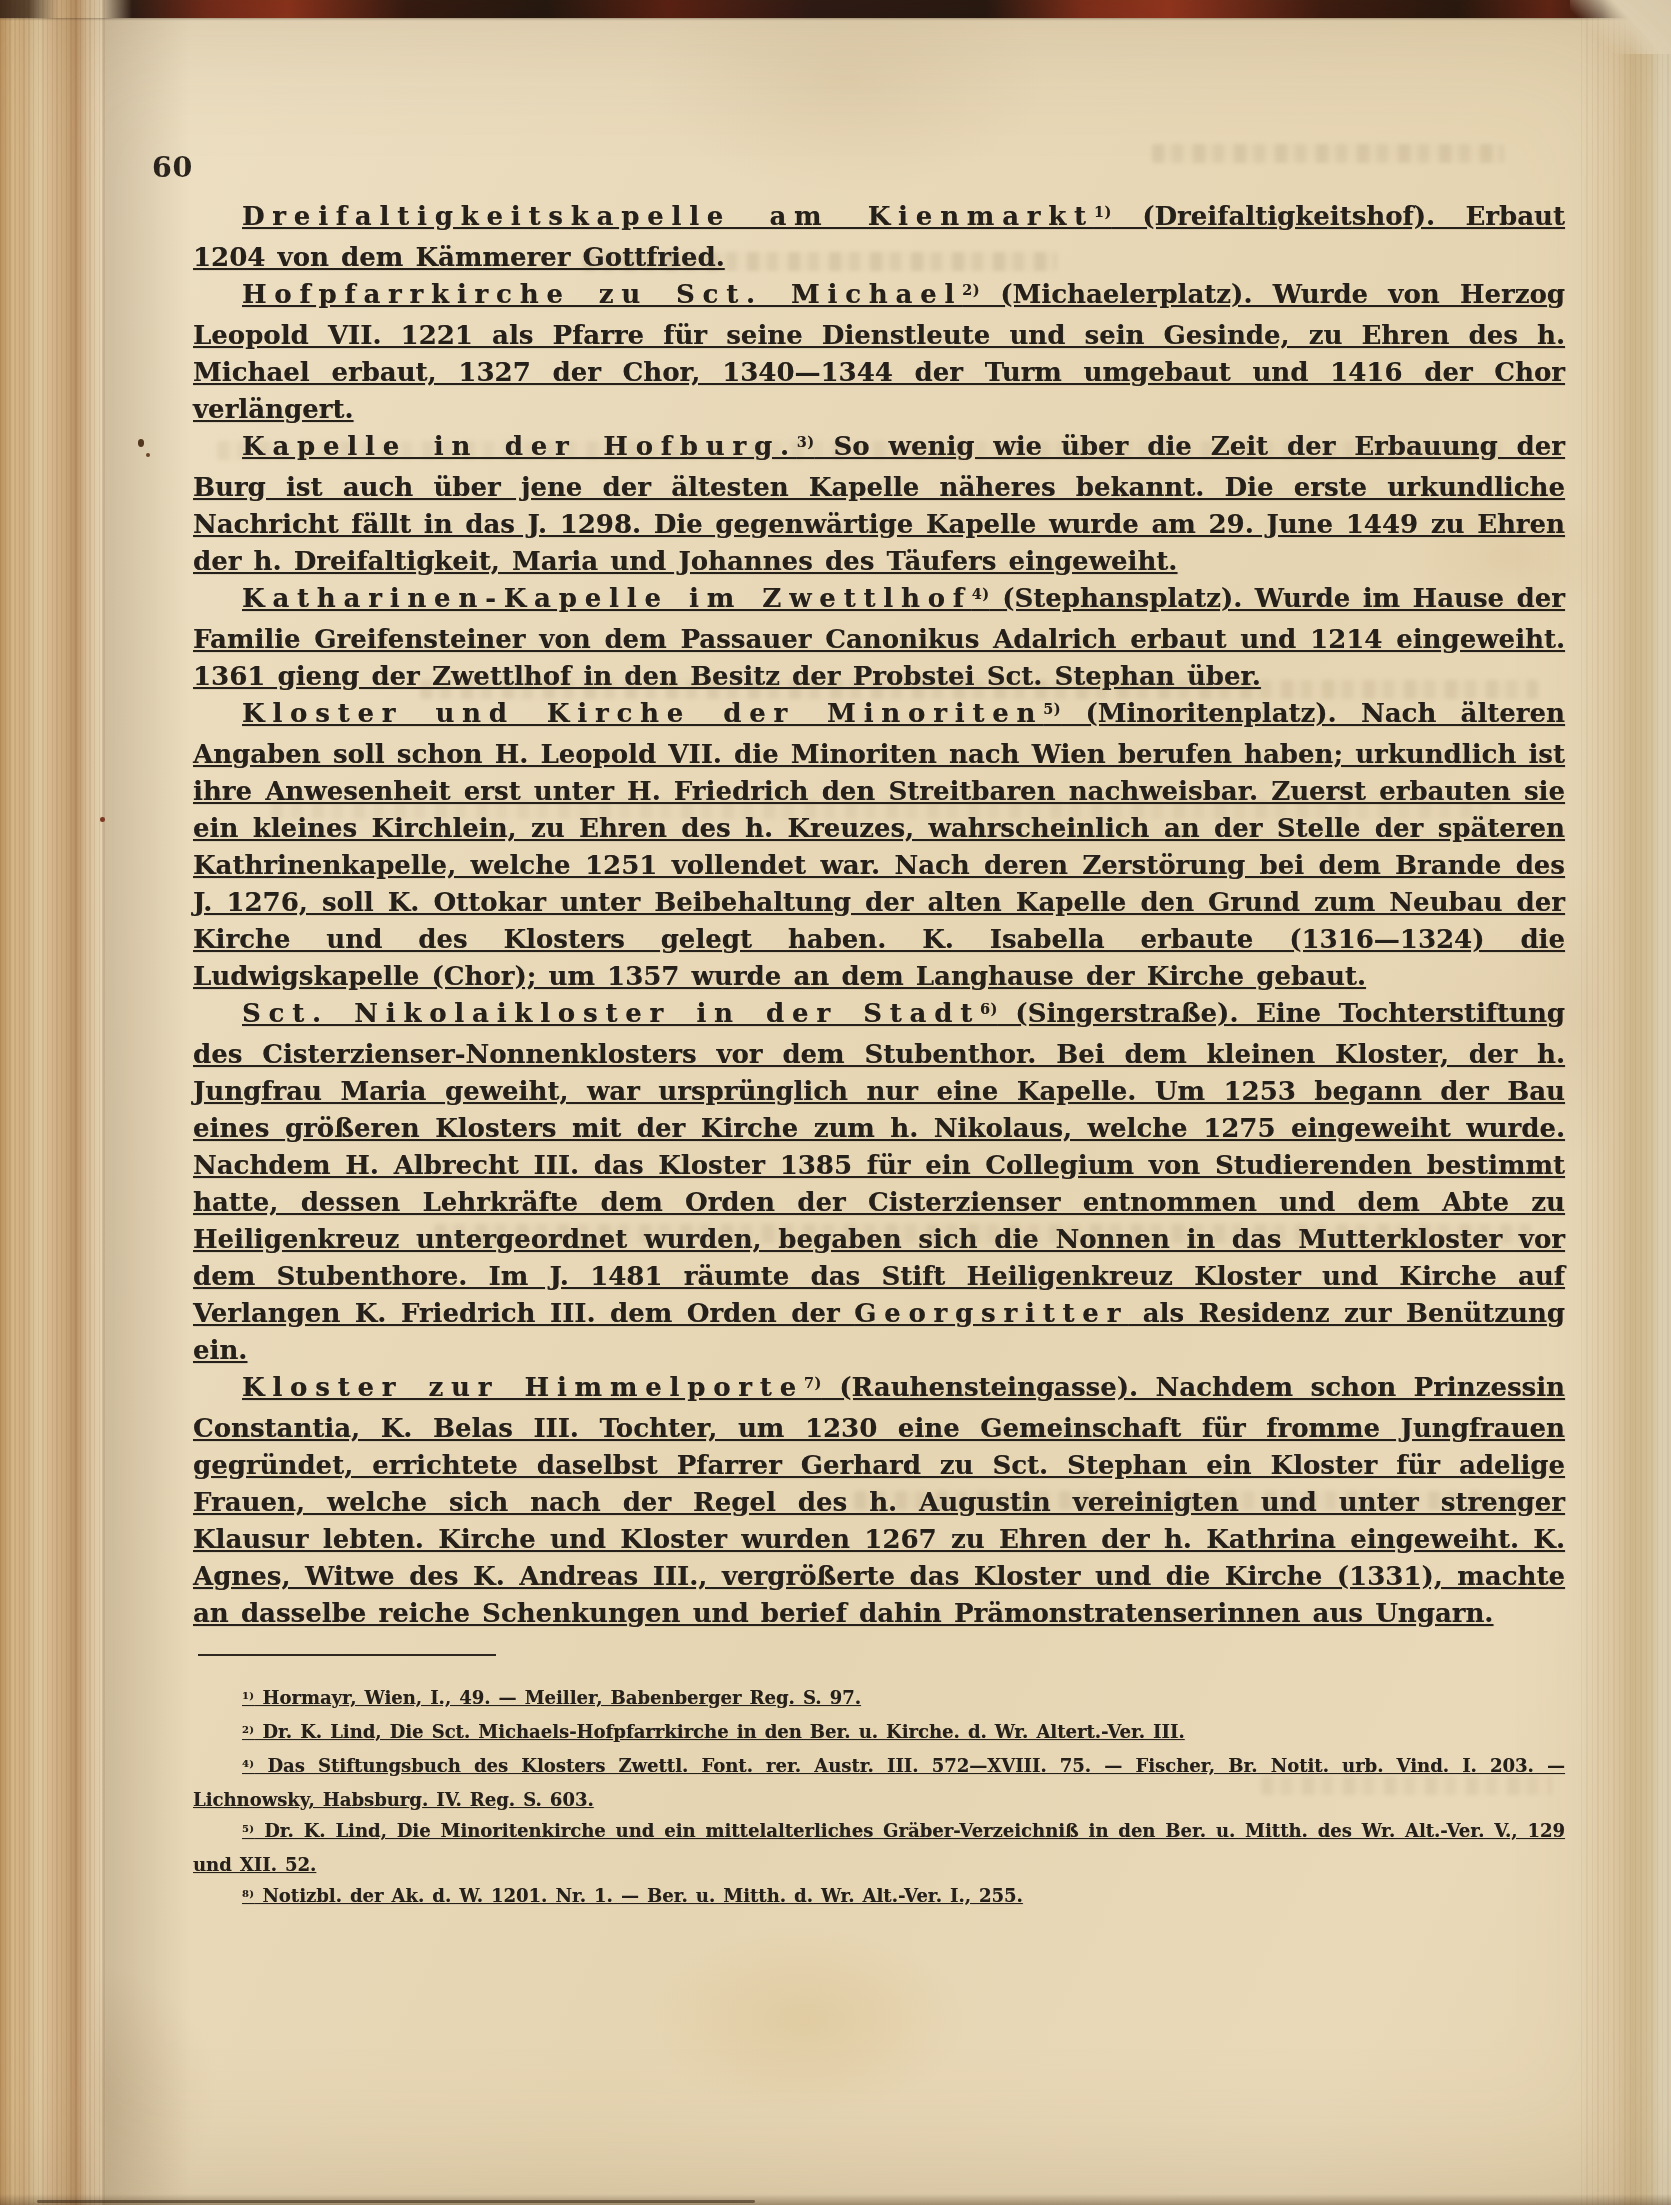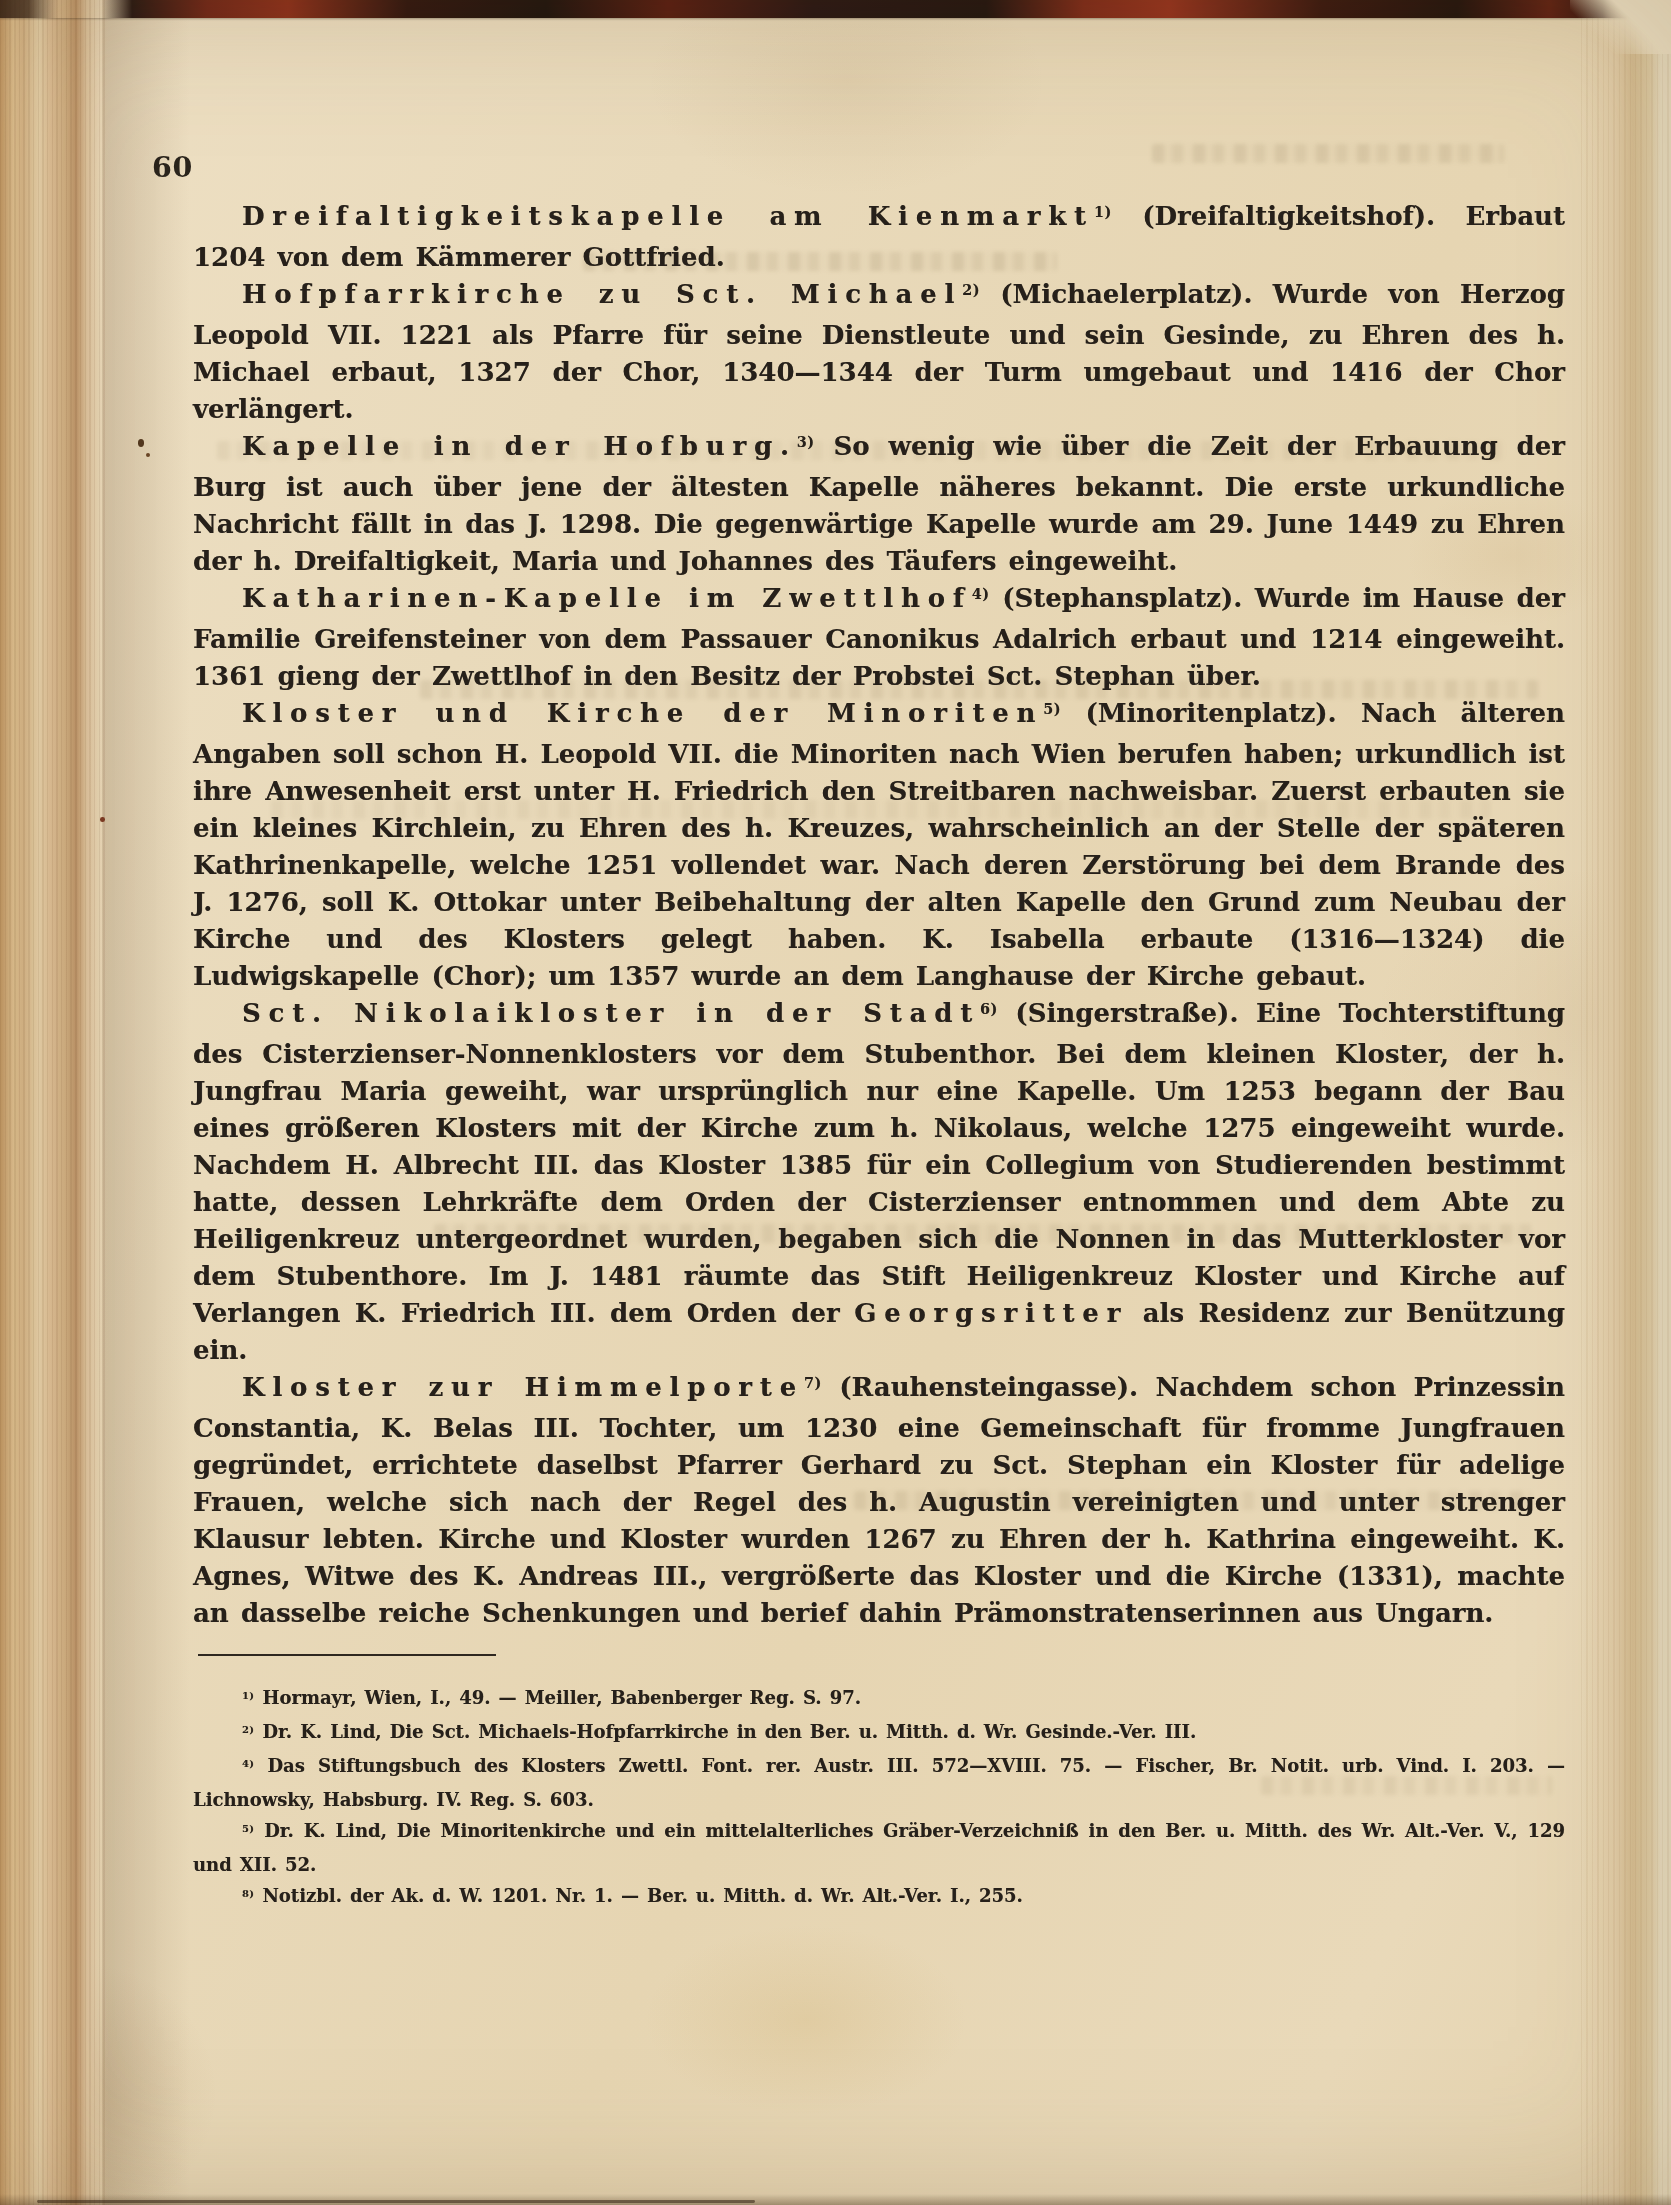--- a/index.html
+++ b/index.html
@@ -109,21 +109,21 @@
     font-size: 28.5px; font-weight: 700; color: #2a241c;
     letter-spacing: 0.7px;
   }
   .page-content {
     position: absolute; left: 193px; top: 198px; width: 1372px; z-index: 3;
     color: #26201a;
     font-size: 26px; line-height: 37px; font-weight: 700;
     text-shadow: 0.2px 0.2px 0.5px rgba(38,30,20,0.45);
     word-spacing: 0.12em;
   }
-  .page-content p { margin: 0; text-indent: 49px; text-align: justify; }
+  .page-content p { margin: 0; text-indent: 49px; text-align: justify; text-decoration: underline; }
   .lead { letter-spacing: 0.30em; }
   .fn-ref {
     font-size: 0.55em; font-weight: 700; letter-spacing: 0.04em;
     position: relative; top: -0.55em; vertical-align: baseline;
   }
   .fn-divider {
     width: 298px; height: 2px; background: #2f2820; border: none;
     margin: 22px 0 26px 5.4px;
   }
   .footnotes {
@@ -173,21 +173,21 @@
 
     <p><span class="lead">Sct. Nikolaikloster in der Stadt</span><sup class="fn-ref">6)</sup><span> (Singerstraße). Eine Tochterstiftung des Cisterzienser-Nonnenklosters vor dem Stubenthor. Bei dem kleinen Kloster, der h. Jungfrau Maria geweiht, war ursprünglich nur eine Kapelle. Um 1253 begann der Bau eines größeren Klosters mit der Kirche zum h. Nikolaus, welche 1275 eingeweiht wurde. Nachdem H. Albrecht III. das Kloster 1385 für ein Collegium von Studierenden bestimmt hatte, dessen Lehrkräfte dem Orden der Cisterzienser entnommen und dem Abte zu Heiligenkreuz untergeordnet wurden, begaben sich die Nonnen in das Mutterkloster vor dem Stubenthore. Im J. 1481 räumte das Stift Heiligenkreuz Kloster und Kirche auf Verlangen K. Friedrich III. dem Orden der </span><span class="lead">Georgsritter</span><span> als Residenz zur Benützung ein.</span></p>
 
     <p><span class="lead">Kloster zur Himmelporte</span><sup class="fn-ref">7)</sup><span> (Rauhensteingasse). Nachdem schon Prinzessin Constantia, K. Belas III. Tochter, um 1230 eine Gemeinschaft für fromme Jungfrauen gegründet, errichtete daselbst Pfarrer Gerhard zu Sct. Stephan ein Kloster für adelige Frauen, welche sich nach der Regel des h. Augustin vereinigten und unter strenger Klausur lebten. Kirche und Kloster wurden 1267 zu Ehren der h. Kathrina eingeweiht. K. Agnes, Witwe des K. Andreas III., vergrößerte das Kloster und die Kirche (1331), machte an dasselbe reiche Schenkungen und berief dahin Prämonstratenserinnen aus Ungarn.</span></p>
 
 
     <div class="fn-divider"></div>
 
     <div class="footnotes">
       <p><sup class="fn-ref">1)</sup><span> Hormayr, Wien, I., 49. — Meiller, Babenberger Reg. S. 97.</span></p>
-      <p><sup class="fn-ref">2)</sup><span> Dr. K. Lind, Die Sct. Michaels-Hofpfarrkirche in den Ber. u. Mitth. d. Wr. Gesinde.-Ver. III.</span></p>
+      <p><sup class="fn-ref">2)</sup><span> Dr. K. Lind, Die Sct. Michaels-Hofpfarrkirche in den Ber. u. Kirche. d. Wr. Altert.-Ver. III.</span></p>
       <p><sup class="fn-ref">4)</sup><span> Das Stiftungsbuch des Klosters Zwettl. Font. rer. Austr. III. 572—XVIII. 75. — Fischer, Br. Notit. urb. Vind. I. 203. — Lichnowsky, Habsburg. IV. Reg. S. 603.</span></p>
       <p><sup class="fn-ref">5)</sup><span> Dr. K. Lind, Die Minoritenkirche und ein mittelalterliches Gräber-Verzeichniß in den Ber. u. Mitth. des Wr. Alt.-Ver. V., 129 und XII. 52.</span></p>
       <p><sup class="fn-ref">8)</sup><span> Notizbl. der Ak. d. W. 1201. Nr. 1. — Ber. u. Mitth. d. Wr. Alt.-Ver. I., 255.</span></p>
     </div>
 
   </div>
 </div>
 
 
 </body></html>

